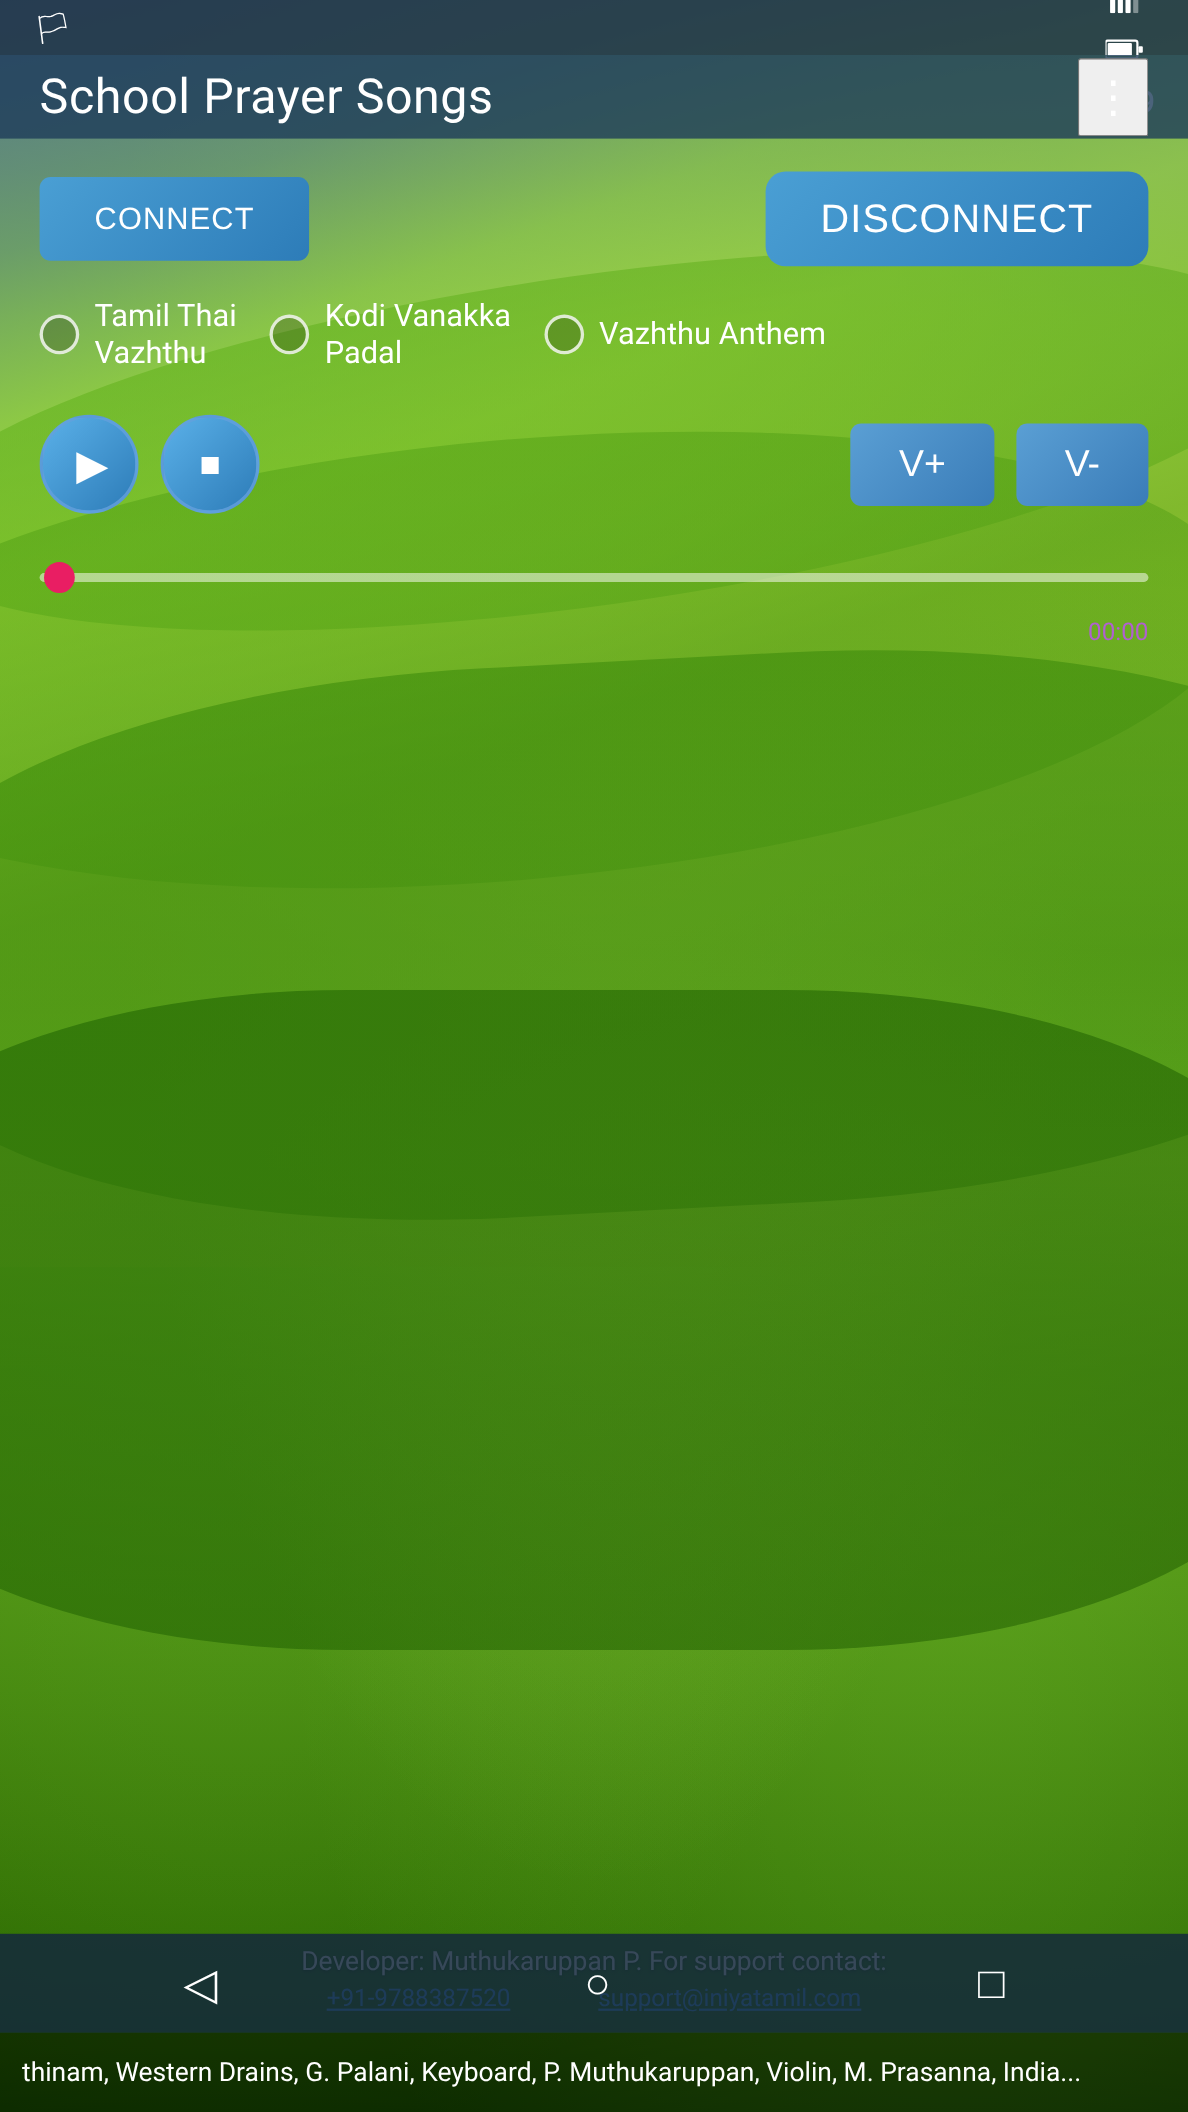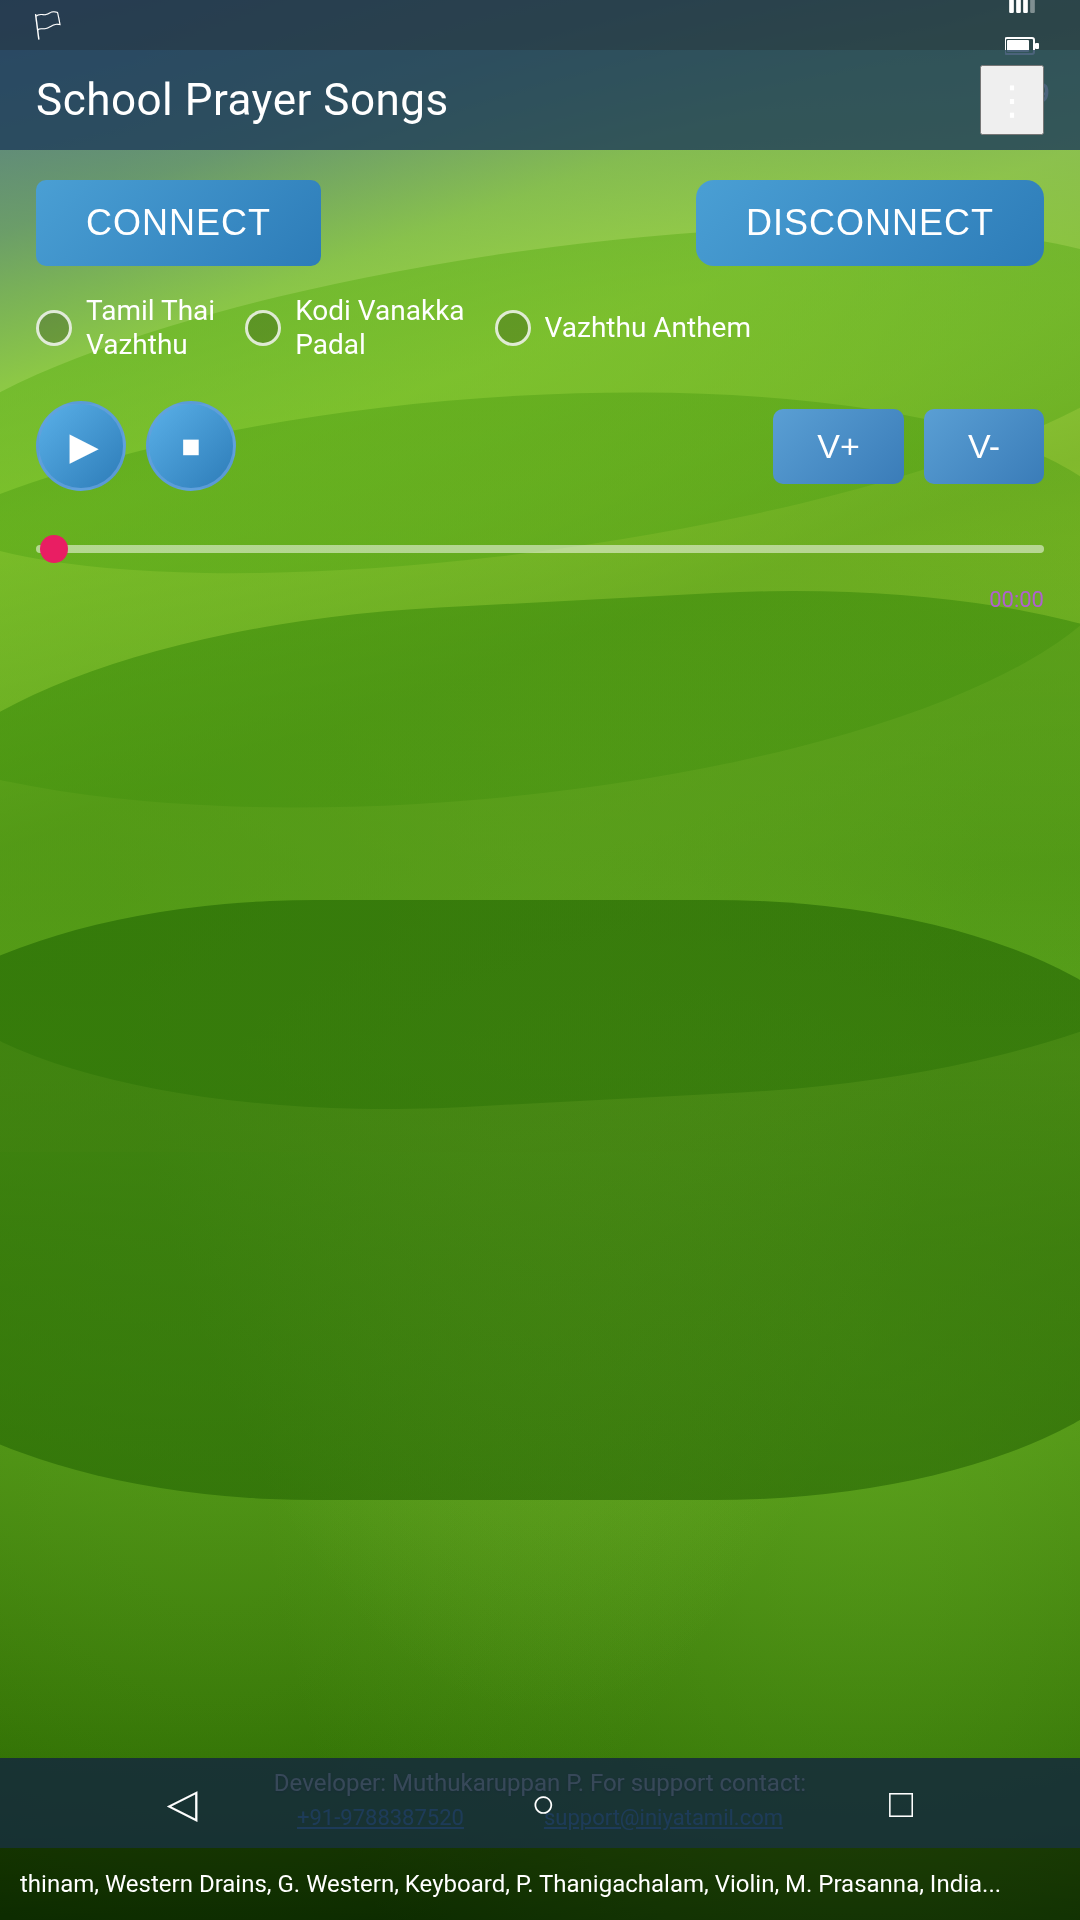--- a/index.html
+++ b/index.html
@@ -95,21 +95,21 @@
       font-weight: bold;
       border: 2px solid white;
       padding: 1px 4px;
       border-radius: 3px;
     }
 
     
     .toolbar {
       position: relative;
       z-index: 10;
-      height: 100px;
+      height: 76px;
       background: rgba(30,60,90,0.80);
       display: flex;
       align-items: center;
       padding: 0 36px;
       justify-content: space-between;
     }
 
     .toolbar-title {
       color: white;
       font-size: 44px;
@@ -135,21 +135,21 @@
     .btn-row {
       display: flex;
       justify-content: space-between;
       align-items: center;
       margin-bottom: 28px;
     }
 
     .btn-connect {
       background: linear-gradient(135deg, #4a9fd4, #2d7cb8);
       color: white;
-      font-size: 36px;
+      font-size: 28px;
       font-weight: 500;
       border: none;
       border-radius: 10px;
       padding: 22px 50px;
       cursor: pointer;
       letter-spacing: 1px;
       text-transform: uppercase;
     }
 
     .btn-disconnect {
@@ -511,14 +511,14 @@
   </div>
 </div>
 
 <div class="nav-bar">
   <button class="nav-btn">◁</button>
   <button class="nav-btn">○</button>
   <button class="nav-btn">□</button>
 </div>
 
 <div class="marquee-bar">
-  <span class="marquee-text">thinam, Western Drains, G. Western, Keyboard, P. Thanigachalam, Violin, M. Prasanna, India...</span>
+  <span class="marquee-text">thinam, Western Drains, G. Palani, Keyboard, P. Muthukaruppan, Violin, M. Prasanna, India...</span>
 </div>
 
 </body></html>

